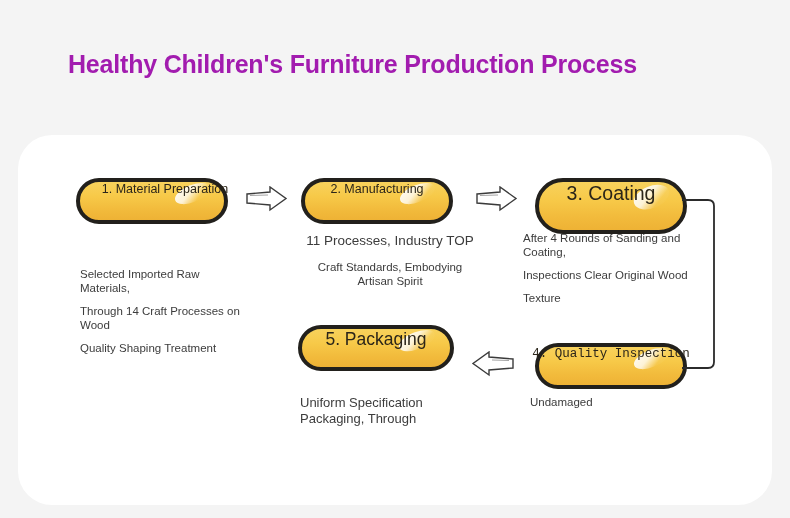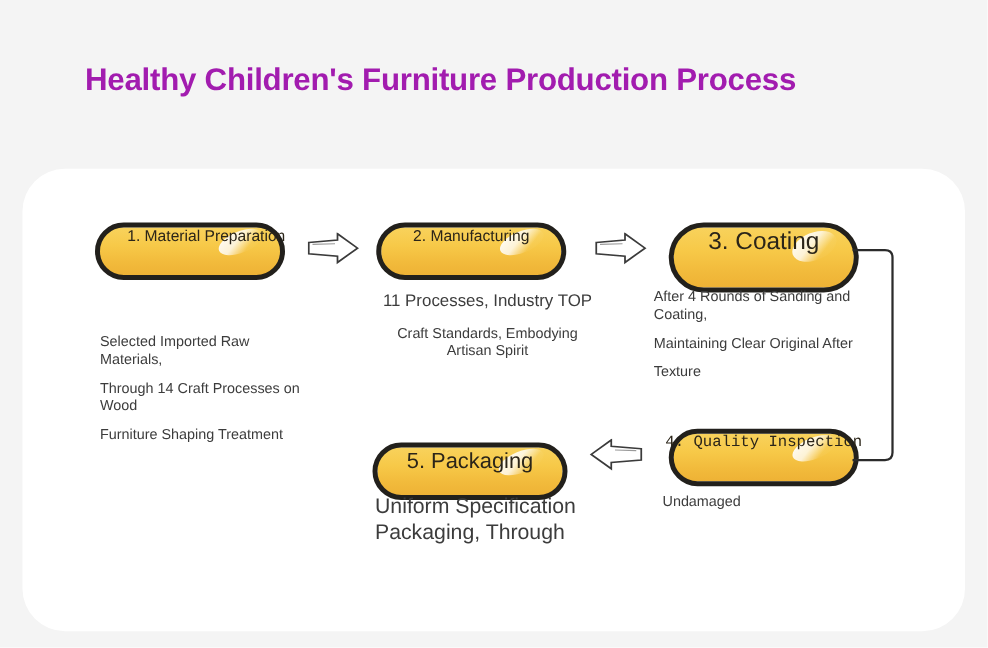--- a/index.html
+++ b/index.html
@@ -85,42 +85,42 @@
     z-index: 2;
   }
 
   
   #box1 { left: 76px;  top: 178px; width: 152px; height: 46px; }
   #box1 .pill-label { font-size: 12.5px; margin-left: 26px; }
   #box2 { left: 301px; top: 178px; width: 152px; height: 46px; }
   #box2 .pill-label { font-size: 12.5px; }
   #box3 { left: 535px; top: 178px; width: 152px; height: 56px; }
   #box3 .pill-label { font-size: 19.5px; }
-  #box5 { left: 298px; top: 354px; width: 156px; height: 46px; }
+  #box5 { left: 298px; top: 325px; width: 156px; height: 46px; }
   #box5 .pill-label { font-size: 17.5px; }
   #box4 { left: 535px; top: 343px; width: 152px; height: 46px; }
   #box4 .pill-label { font-size: 12.5px; font-family: Liberation Mono, monospace; }
 
   
   .desc {
     position: absolute;
     color: #3c3c3c;
   }
   .desc p {
     margin: 0 0 9px 0;
     line-height: 1.22;
   }
   .desc p:last-child { margin-bottom: 0; }
 
   #desc1 { left: 80px;  top: 231px; width: 160px; font-size: 11.5px; margin-top: 36px; }
   #desc2 { left: 300px; top: 233px; width: 180px; font-size: 11.5px; text-align: center; }
   #desc2 .lead { font-size: 13.5px; margin-bottom: 11px; }
   #desc3 { left: 523px; top: 231px; width: 165px; font-size: 11.5px; }
   #desc4 { left: 530px; top: 395px; width: 175px; font-size: 11.5px; }
-  #desc5 { left: 300px; top: 395px; width: 175px; font-size: 17px; }
+  #desc5 { left: 300px; top: 395px; width: 175px; font-size: 13px; }
 
   
   .arrow {
     position: absolute;
   }
   #arrow1 { left: 246px; top: 186px; }
   #arrow2 { left: 476px; top: 186px; }
   #arrow3 { left: 471px; top: 351px; }
 
   
@@ -140,39 +140,39 @@
 
   <div class="card"></div>
 
   <div class="pill" id="box1">
     <span class="gloss"></span>
     <span class="pill-label">1. Material Preparation</span>
   </div>
   <div class="desc" id="desc1">
     <p>Selected Imported Raw Materials,</p>
     <p>Through 14 Craft Processes on Wood</p>
-    <p>Furniture Shaping Treatment</p>
+    <p>Quality Shaping Treatment</p>
   </div>
 
   <div class="pill" id="box2">
     <span class="gloss"></span>
     <span class="pill-label">2. Manufacturing</span>
   </div>
   <div class="desc" id="desc2">
     <p class="lead">11 Processes, Industry TOP</p>
     <p>Craft Standards, Embodying Artisan Spirit</p>
   </div>
 
   <div class="pill" id="box3">
     <span class="gloss"></span>
     <span class="pill-label">3. Coating</span>
   </div>
   <div class="desc" id="desc3">
     <p>After 4 Rounds of Sanding and Coating,</p>
-    <p>Maintaining Clear Original After</p>
+    <p>Inspections Clear Original Wood</p>
     <p>Texture</p>
   </div>
 
   <div class="pill" id="box4">
     <span class="gloss"></span>
     <span class="pill-label">4. Quality Inspection</span>
   </div>
   <div class="desc" id="desc4">
     <p>Undamaged</p>
   </div>

